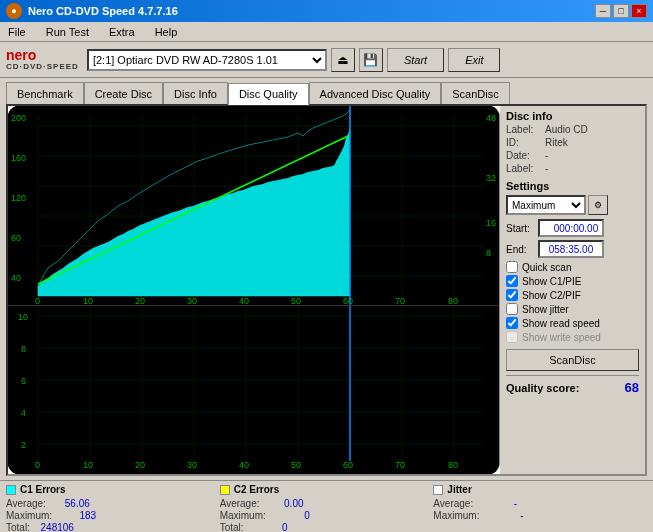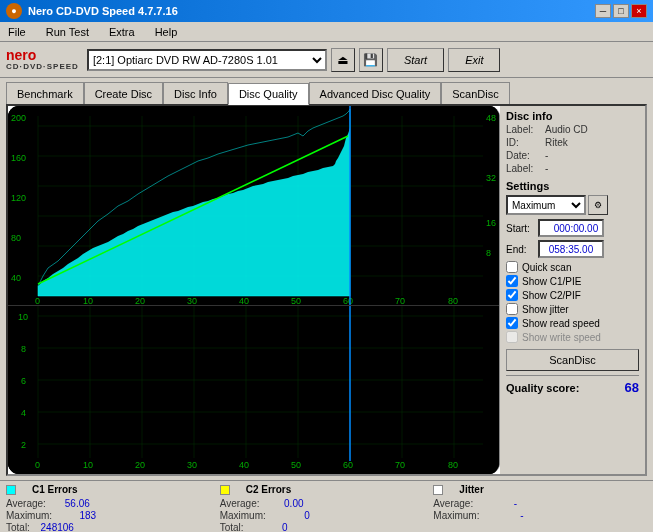--- a/index.html
+++ b/index.html
@@ -61,21 +61,21 @@
     .checkbox-label.disabled { color: #888; }
     .advanced-btn { width: 100%; height: 22px; background: #d4d0c8; border: 1px outset #888; cursor: pointer; font-size: 11px; margin-top: 4px; }
     .divider { height: 1px; background: #888; margin: 4px 0; }
     .quality-row { display: flex; justify-content: space-between; align-items: center; margin-top: 4px; }
     .quality-label { font-weight: bold; font-size: 11px; }
     .quality-value { color: #0000cc; font-size: 13px; font-weight: bold; }
 
     
     .bottom-bar { background: #d4d0c8; padding: 3px 6px; display: flex; gap: 0; border-top: 0; }
     .bottom-section { flex: 1; display: flex; flex-direction: column; gap: 1px; }
-    .bottom-header { display: flex; align-items: center; gap: 16px; margin-bottom: 2px; }
+    .bottom-header { display: flex; align-items: center; gap: 4px; margin-bottom: 2px; }
     .color-box { width: 10px; height: 10px; border: 1px solid #888; display: inline-block; }
     .color-box.cyan { background: cyan; }
     .color-box.yellow { background: yellow; }
     .color-box.white { background: white; }
     .bottom-label { font-weight: bold; font-size: 10px; }
     .stat-row { display: flex; gap: 4px; font-size: 10px; }
     .stat-key { color: #333; }
     .stat-val { color: #0000cc; min-width: 40px; text-align: right; }
     
     svg text { font-family: Tahoma, Arial, sans-serif; }

